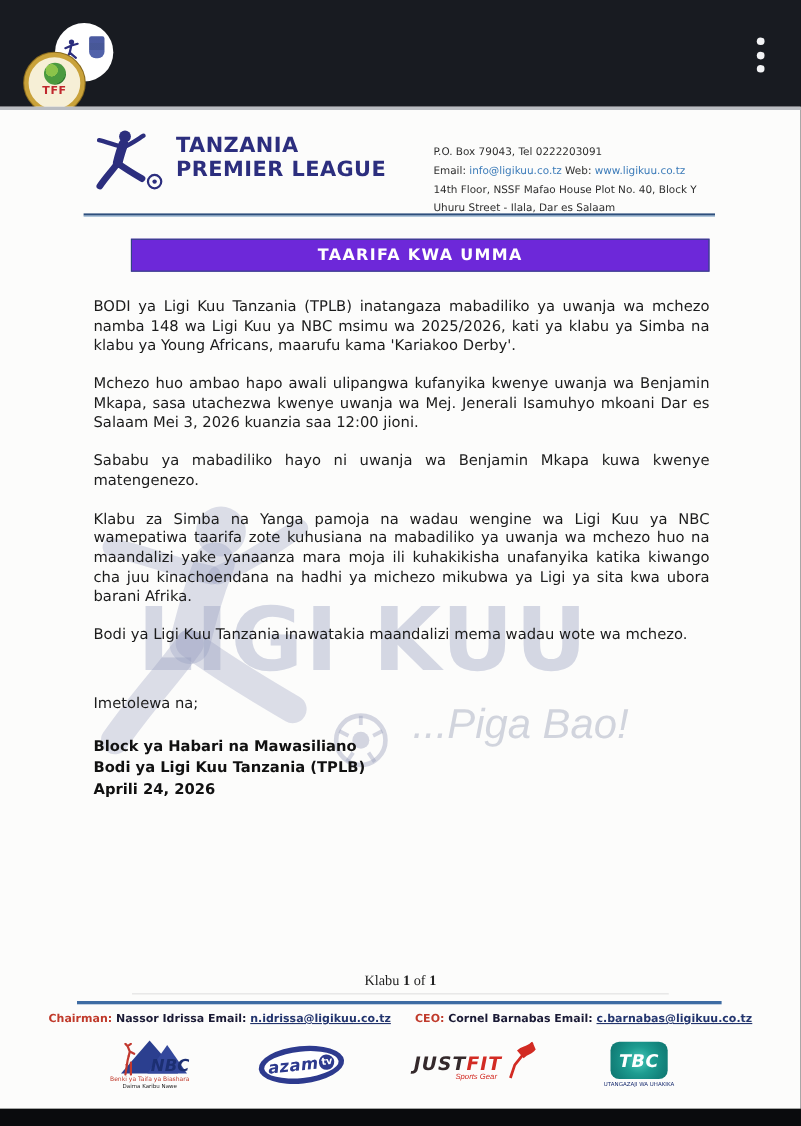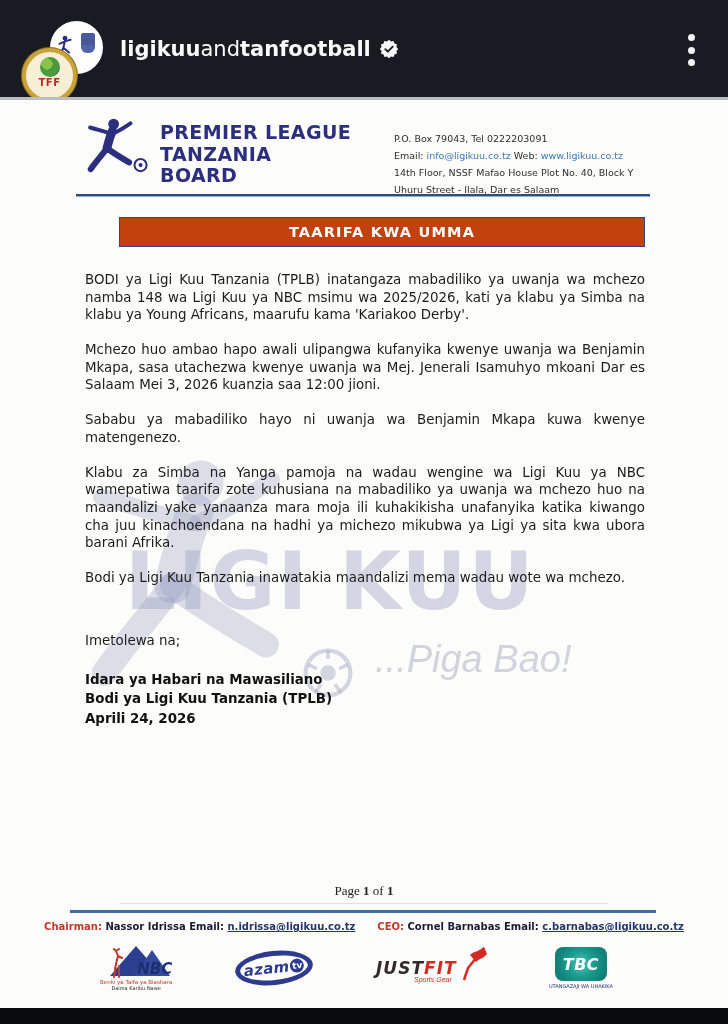--- a/index.html
+++ b/index.html
@@ -49,21 +49,21 @@
   .lh-logo { width:82px; height:74px; color:#2c2e7e; flex:0 0 auto; }
   .lh-org {
     margin-left:2px; margin-top:6px;
     color:#2c2e7e; font-weight:bold; font-size:19px; line-height:1.14; letter-spacing:.4px;
   }
   .lh-contact { position:absolute; left:318px; top:14px; font-size:9.5px; line-height:1.8; color:#2e2e2e; white-space:nowrap; }
   .lh-contact .link { color:#3a7ab8; text-decoration:none; cursor:pointer;margin-top:31px; }
   .lh-rule { margin:4px 78px 0 76px; border-top:2px solid #2e4f7c; border-bottom:1px solid #8fb0cd; height:3px; }
 
   .banner {
-    margin:20px 83px 0 119px; height:30px; background:#c2410c; border:1px solid #32457f;
+    margin:20px 83px 0 119px; height:30px; background:#6d28d9; border:1px solid #32457f;
     display:flex; align-items:center; justify-content:center;
     color:#ffffff; font-weight:bold; font-size:14.5px; letter-spacing:1.2px;
   }
 
   .doc-body { margin:24px 83px 0 85px; position:relative; z-index:2; }
   .doc-body p {
     font-size:13.4px; line-height:1.32; color:#1c1c1c;
     text-align:justify; margin-bottom:17px;
   }
   .issued-intro { font-size:13.4px; color:#1c1c1c; margin-top:46px; }
@@ -149,29 +149,20 @@
       <svg class="mini-player" viewBox="0 0 40 55">
         <circle cx="20" cy="8" r="6" fill="currentColor"></circle>
         <path d="M20 14 L16 32 L8 48 M16 32 L30 44 M20 16 L6 22 M20 16 L34 12" stroke="currentColor" stroke-width="5" fill="none" stroke-linecap="round"></path>
       </svg>
       <div class="mini-crest"></div>
     </div>
     <div class="avatar-front">
       <div class="tff-ball"></div>
       <div class="tff-text">TFF</div>
     </div>
-  </div>
-  <div class="ig-title">
-    <span class="bold">ligikuu</span>
-      <span class="normal"> and </span>
-      <span class="bold">tanfootball</span>
-    <svg class="verified" viewBox="0 0 24 24">
-      <path fill="#f5f6f8" d="M12 1l2.4 2 3.1-.6 1 3 3 1-.6 3.1L23 12l-2 2.4.6 3.1-3 1-1 3-3.1-.6L12 23l-2.4-2-3.1.6-1-3-3-1 .6-3.1L1 12l2-2.4L2.4 6.5l3-1 1-3 3.1.6z"></path>
-      <path d="M7.5 12.2l3 3 6-6" stroke="#181b21" stroke-width="2.2" fill="none" stroke-linecap="round" stroke-linejoin="round"></path>
-    </svg>
   </div>
   <div class="kebab">
       <span></span>
       <span></span>
       <span></span>
     </div>
 </div>
 
 <div class="page">
 
@@ -198,52 +189,51 @@
       <circle cx="55" cy="12" r="8" fill="currentColor"></circle>
       <path d="M53 22 C49 32 47 40 45 48" stroke="currentColor" stroke-width="13" fill="none" stroke-linecap="round"></path>
       <path d="M52 26 C42 24 32 20 20 17" stroke="currentColor" stroke-width="6" fill="none" stroke-linecap="round"></path>
       <path d="M54 26 C64 22 72 16 80 11" stroke="currentColor" stroke-width="6" fill="none" stroke-linecap="round"></path>
       <path d="M45 48 C38 58 30 66 21 79" stroke="currentColor" stroke-width="9" fill="none" stroke-linecap="round"></path>
       <path d="M45 48 C56 56 66 62 78 69" stroke="currentColor" stroke-width="9" fill="none" stroke-linecap="round"></path>
       <circle cx="95" cy="73" r="9" fill="none" stroke="currentColor" stroke-width="3"></circle>
       <circle cx="95" cy="73" r="3" fill="currentColor"></circle>
     </svg>
     <div class="lh-org">
+      <div>TANZANIA</div>
       <div>PREMIER LEAGUE</div>
-      <div>TANZANIA</div>
-      <div>BOARD</div>
     </div>
     <div class="lh-contact">
       <div>P.O. Box  79043, Tel 0222203091</div>
       <div><span>Email: </span><span class="link">info@ligikuu.co.tz</span><span>   Web: </span><span class="link">www.ligikuu.co.tz</span></div>
       <div>14th Floor, NSSF Mafao House Plot No. 40, Block Y</div>
       <div>Uhuru Street - Ilala, Dar es Salaam</div>
     </div>
   </div>
   <div class="lh-rule"></div>
 
   <div class="banner">TAARIFA KWA UMMA</div>
 
   <div class="doc-body">
     <p>BODI ya Ligi Kuu Tanzania (TPLB) inatangaza mabadiliko ya uwanja wa mchezo namba 148 wa Ligi Kuu ya NBC msimu wa 2025/2026, kati ya klabu ya Simba na klabu ya Young Africans, maarufu kama 'Kariakoo Derby'.</p>
     <p>Mchezo huo ambao hapo awali ulipangwa kufanyika kwenye uwanja wa Benjamin Mkapa, sasa utachezwa kwenye uwanja wa Mej. Jenerali Isamuhyo mkoani Dar es Salaam Mei 3, 2026 kuanzia saa 12:00 jioni.</p>
     <p>Sababu ya mabadiliko hayo ni uwanja wa Benjamin Mkapa kuwa kwenye matengenezo.</p>
     <p>Klabu za Simba na Yanga pamoja na wadau wengine wa Ligi Kuu ya NBC wamepatiwa taarifa zote kuhusiana na mabadiliko ya uwanja wa mchezo huo na maandalizi yake yanaanza mara moja ili kuhakikisha unafanyika katika kiwango cha juu kinachoendana na hadhi ya michezo mikubwa ya Ligi ya sita kwa ubora barani Afrika.</p>
     <p>Bodi ya Ligi Kuu Tanzania inawatakia maandalizi mema wadau wote wa mchezo.</p>
     <div class="issued-intro">Imetolewa na;</div>
     <div class="issued-block">
-      <div>Idara ya Habari na Mawasiliano</div>
+      <div>Block ya Habari na Mawasiliano</div>
       <div>Bodi ya Ligi Kuu Tanzania (TPLB)</div>
       <div>Aprili 24, 2026</div>
     </div>
   </div>
 
   <div class="spacer"></div>
 
-  <div class="page-num"><span>Page </span><b>1</b><span> of </span><b>1</b></div>
+  <div class="page-num"><span>Klabu </span><b>1</b><span> of </span><b>1</b></div>
   <div class="foot-rule-light"></div>
   <div class="foot-rule"></div>
   <div class="officers">
     <span class="red">Chairman:</span><span> Nassor Idrissa Email: </span><span class="mail">n.idrissa@ligikuu.co.tz</span><span class="gap"></span><span class="red">CEO:</span><span> Cornel Barnabas Email: </span><span class="mail">c.barnabas@ligikuu.co.tz</span>
   </div>
 
   <div class="sponsors">
     <div class="sponsor">
       <div class="nbc-art">
         <div class="nbc-mtn"></div>

